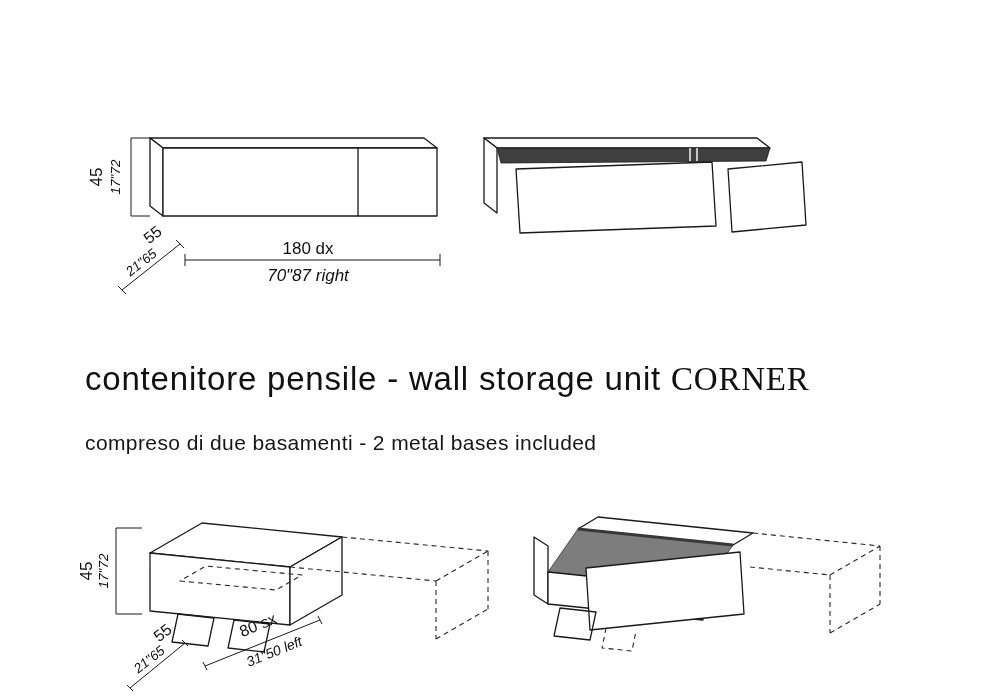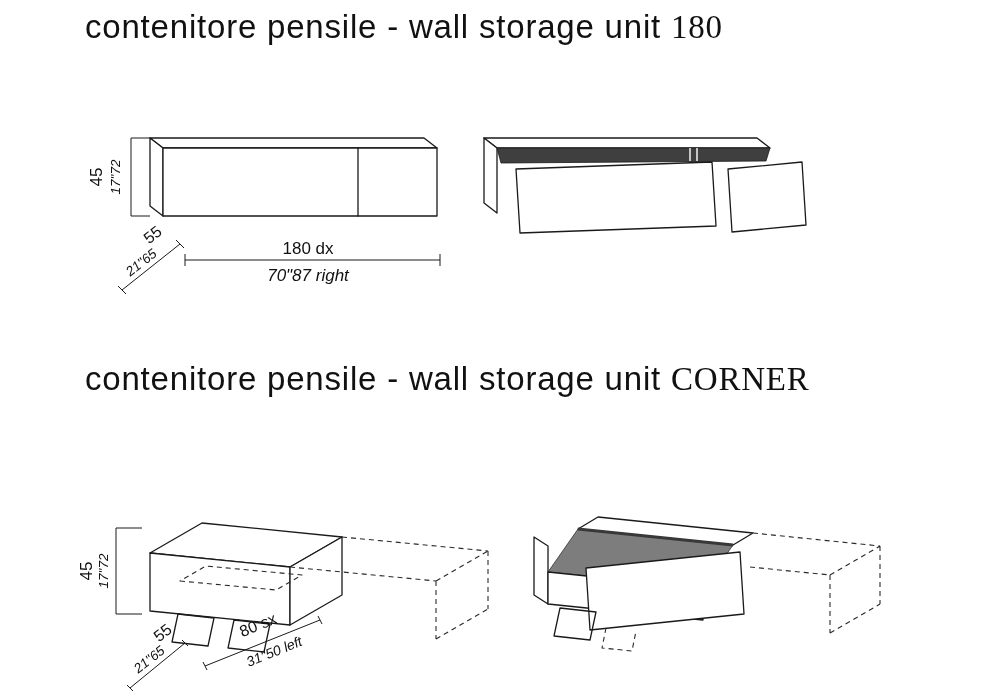--- a/index.html
+++ b/index.html
@@ -17,25 +17,20 @@
   .dimtext{font-family:"Liberation Sans",sans-serif;fill:#111}
   .it{font-style:italic}
   .dark{fill:#3f3f3f;stroke:#1a1a1a;stroke-width:.8}
   .gray{fill:#7d7d7d;stroke:#333;stroke-width:.8}
 </style>
 </head>
 <body>
 
 <div class="sheet">
 
-  <div class="title" style="left:85px;top:8px">
-    <span>contenitore pensile - wall storage unit</span>
-    <span> </span>
-    <span class="serif">180</span>
-  </div>
 
   <svg style="left:80px;top:118px" width="380" height="190" viewBox="0 0 380 190">
     <g>
       <polygon class="face" points="70,20 344,20 357,30 83,30"></polygon>
       <polygon class="face" points="83,30 70,20 70,88 83,98"></polygon>
       <polygon class="face" points="83,30 357,30 357,98 83,98"></polygon>
       <line class="ln" x1="278" y1="30" x2="278" y2="98"></line>
     </g>
     <g>
       <path class="dim" d="M51,20 H70 M51,98 H70 M51,20 V98"></path>
@@ -64,20 +59,21 @@
     </g>
     <polygon class="face" points="46,51 242,44 246,108 50,115"></polygon>
     <polygon class="face" points="258,51 332,44 336,107 262,114"></polygon>
   </svg>
 
   <div class="title" style="left:85px;top:360px">
     <span>contenitore pensile - wall storage unit</span>
     <span> </span>
     <span class="serif">CORNER</span>
   </div>
+  <div class="subtitle" style="left:85px;top:431px">compreso di due basamenti - 2 metal bases included</div>
 
   <svg style="left:80px;top:478px" width="430" height="222" viewBox="0 0 430 222">
     <g>
       <polygon class="face" points="70,75 210,89 262,59 122,45"></polygon>
       <polygon class="face" points="70,75 210,89 210,147 70,133"></polygon>
       <polygon class="face" points="210,89 262,59 262,117 210,147"></polygon>
     </g>
     <path class="dash" d="M100,103 L196,112 L222,97 L126,88 Z"></path>
     <g>
       <polygon class="ln" points="98,136 92,164 128,168 134,140"></polygon>

